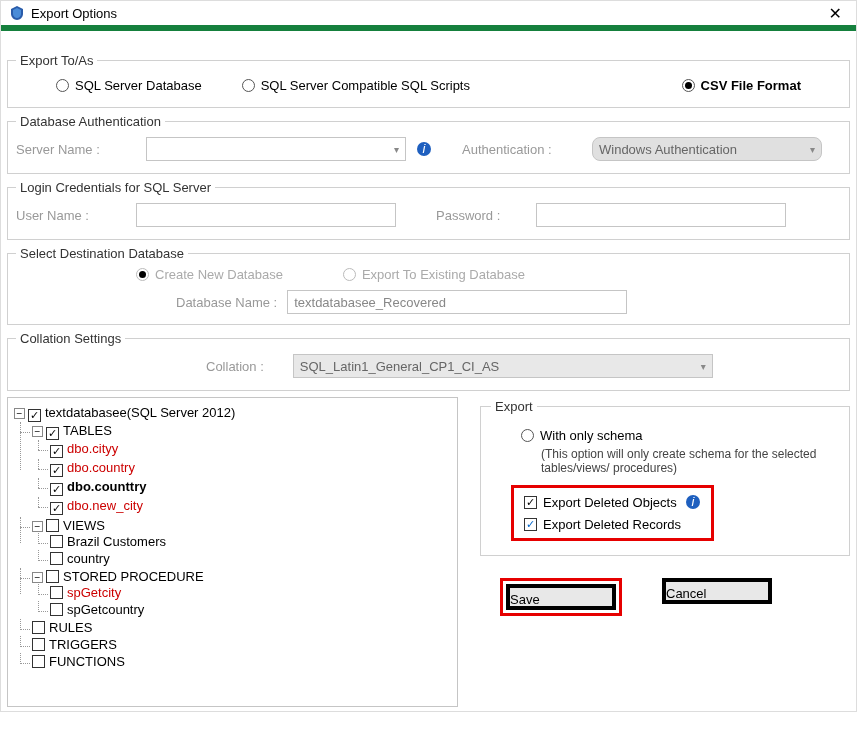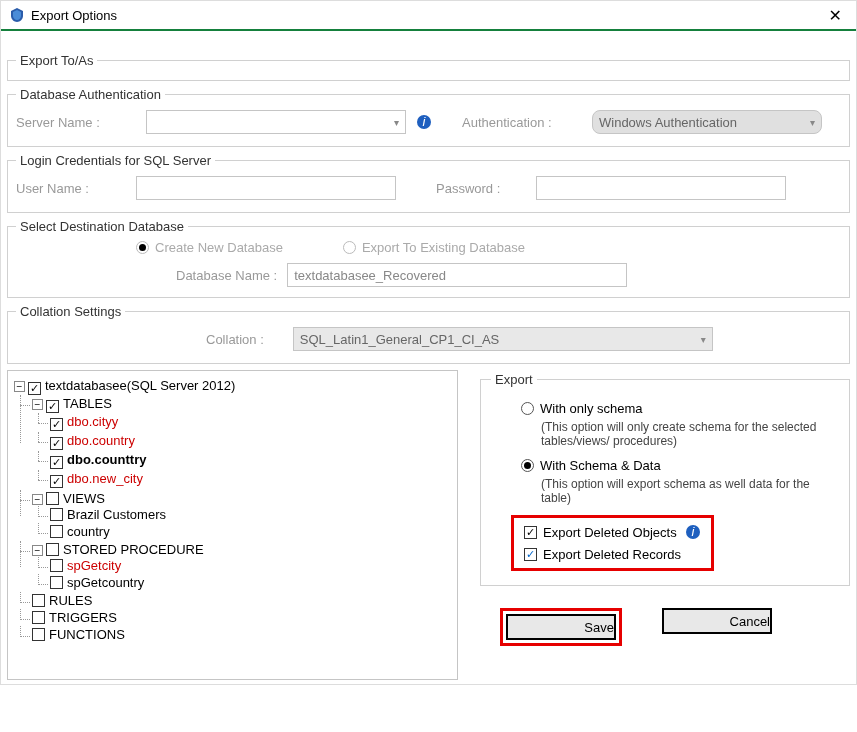--- a/index.html
+++ b/index.html
@@ -1,18 +1,18 @@
 <!DOCTYPE html>
 <html><head>
 <meta charset="utf-8">
 <style>
 * { box-sizing: border-box; font-family: "Segoe UI", Tahoma, sans-serif; font-size: 13px; }
 body { margin: 0; background: #fff; width: 857px; }
 .window { width: 857px; border: 1px solid #ddd; }
-.titlebar { display: flex; align-items: center; padding: 4px 8px; border-bottom: 2px solid #15803d; height: 30px; }
+.titlebar { display: flex; align-items: center; padding: 4px 8px; border-bottom: 6px solid #15803d; height: 30px; }
 .titlebar .icon { width: 16px; height: 16px; margin-right: 6px; }
 .titlebar .title { flex: 1; font-size: 13px; }
 .titlebar .close { font-size: 16px; cursor: pointer; padding: 0 6px; }
 .content { padding: 4px 6px; margin-top: 16px; }
 fieldset { border: 1px solid #d0d0d0; margin: 2px 0 6px 0; padding: 4px 8px 8px 8px; position: relative; }
 fieldset > legend { font-size: 13px; padding: 0 4px; color: #333; }
 .disabled { color: #aaa !important; }
 .row { display: flex; align-items: center; }
 .label { color: #999; }
 input[type=text], .combo { height: 24px; border: 1px solid #c5c5c5; padding: 2px 6px; background: #fff; }
@@ -36,21 +36,21 @@
 .tree .chk.checked::before { content: "✓"; }
 .tree .nl { font-family: Verdana, sans-serif; }
 .tree .red { color: #c00; }
 .tree .bold { font-weight: bold; }
 .export-fieldset { border: 1px solid #d0d0d0; padding: 8px 10px 14px 10px; }
 .export-fieldset legend { padding: 0 4px; }
 .opt-block { margin: 6px 0 10px 30px; }
 .opt-desc { color: #444; font-size: 12px; margin: 2px 0 0 20px; max-width: 300px; }
 .highlight-box { border: 3px solid #e60000; padding: 6px 10px; display: inline-block; }
 .btn-row { display: flex; gap: 40px; margin-top: 16px; padding-left: 20px; }
-.btn { width: 110px; height: 26px; background: #e8e8e8; border: 2px solid #000000; cursor: pointer; text-align: right; line-height: 24px; }
+.btn { width: 110px; height: 26px; background: #e8e8e8; border: 4px solid #000000; cursor: pointer; text-align: left; line-height: 24px; }
 .btn-highlight { border: 3px solid #e60000; padding: 3px; display: inline-block; }
 .spacer { flex: 1; }
 .radio-circle { width: 13px; height: 13px; border: 1px solid #555; border-radius: 50%; display: inline-block; position: relative; }
 .radio-circle.sel::after { content: ""; position: absolute; width: 7px; height: 7px; background: #000; border-radius: 50%; top: 2px; left: 2px; }
 .radio-circle.dis { border-color: #bbb; }
 .chkbox { width: 13px; height: 13px; border: 1px solid #333; display: inline-block; text-align: center; line-height: 11px; font-size: 11px; position: relative; }
 .chkbox.checked::before { content: "✓"; color: #000; }
 .chkbox.checked.blue::before { color: #0066cc; }
 </style>
 </head>
@@ -65,20 +65,35 @@
         </svg>
     </span>
     <span class="title">Export Options</span>
     <span class="close">✕</span>
   </div>
 
   <div class="content">
 
     <fieldset>
       <legend>Export To/As</legend>
+      <div class="row" style="gap:40px; padding:6px 40px;">
+        <label class="radio">
+            <span class="radio-circle"></span>
+            <span>SQL Server Database</span>
+          </label>
+        <label class="radio">
+            <span class="radio-circle"></span>
+            <span>SQL Server Compatible SQL Scripts</span>
+          </label>
+        <div class="spacer"></div>
+        <label class="radio">
+            <span class="radio-circle sel"></span>
+            <b>CSV File Format</b>
+          </label>
+      </div>
     </fieldset>
 
     <fieldset>
       <legend>Database Authentication</legend>
       <div class="row" style="gap:10px; padding:4px 0;">
         <span class="label" style="width:120px;">Server Name :</span>
         <div class="combo" style="width:260px;">
             <span></span>
             <span class="arrow">▾</span>
           </div>
@@ -171,27 +186,20 @@
       <div class="right-panel">
         <fieldset class="export-fieldset">
           <legend>Export</legend>
           <div class="opt-block">
             <label class="radio">
                 <span class="radio-circle"></span>
                 <span>With only schema</span>
               </label>
             <div class="opt-desc">(This option will only create schema for the  selected tables/views/ procedures)</div>
           </div>
-          <div class="opt-block">
-            <label class="radio">
-                <span class="radio-circle sel"></span>
-                <span>With Schema &amp; Data</span>
-              </label>
-            <div class="opt-desc">(This option will export schema as well data for the table)</div>
-          </div>
           <div style="margin:10px 0 0 20px;">
             <div class="highlight-box">
               <div class="row" style="gap:8px; margin-bottom:6px;">
                 <label class="check">
                     <span class="chkbox checked"></span>
                     <span>Export Deleted Objects</span>
                   </label>
                 <span class="info-icon"><svg viewBox="0 0 16 16">
                       <circle cx="8" cy="8" r="7" fill="#1e5fbf"></circle>
                       <text x="8" y="12" text-anchor="middle" fill="#fff" font-size="11" font-family="Georgia" font-style="italic">i</text>

